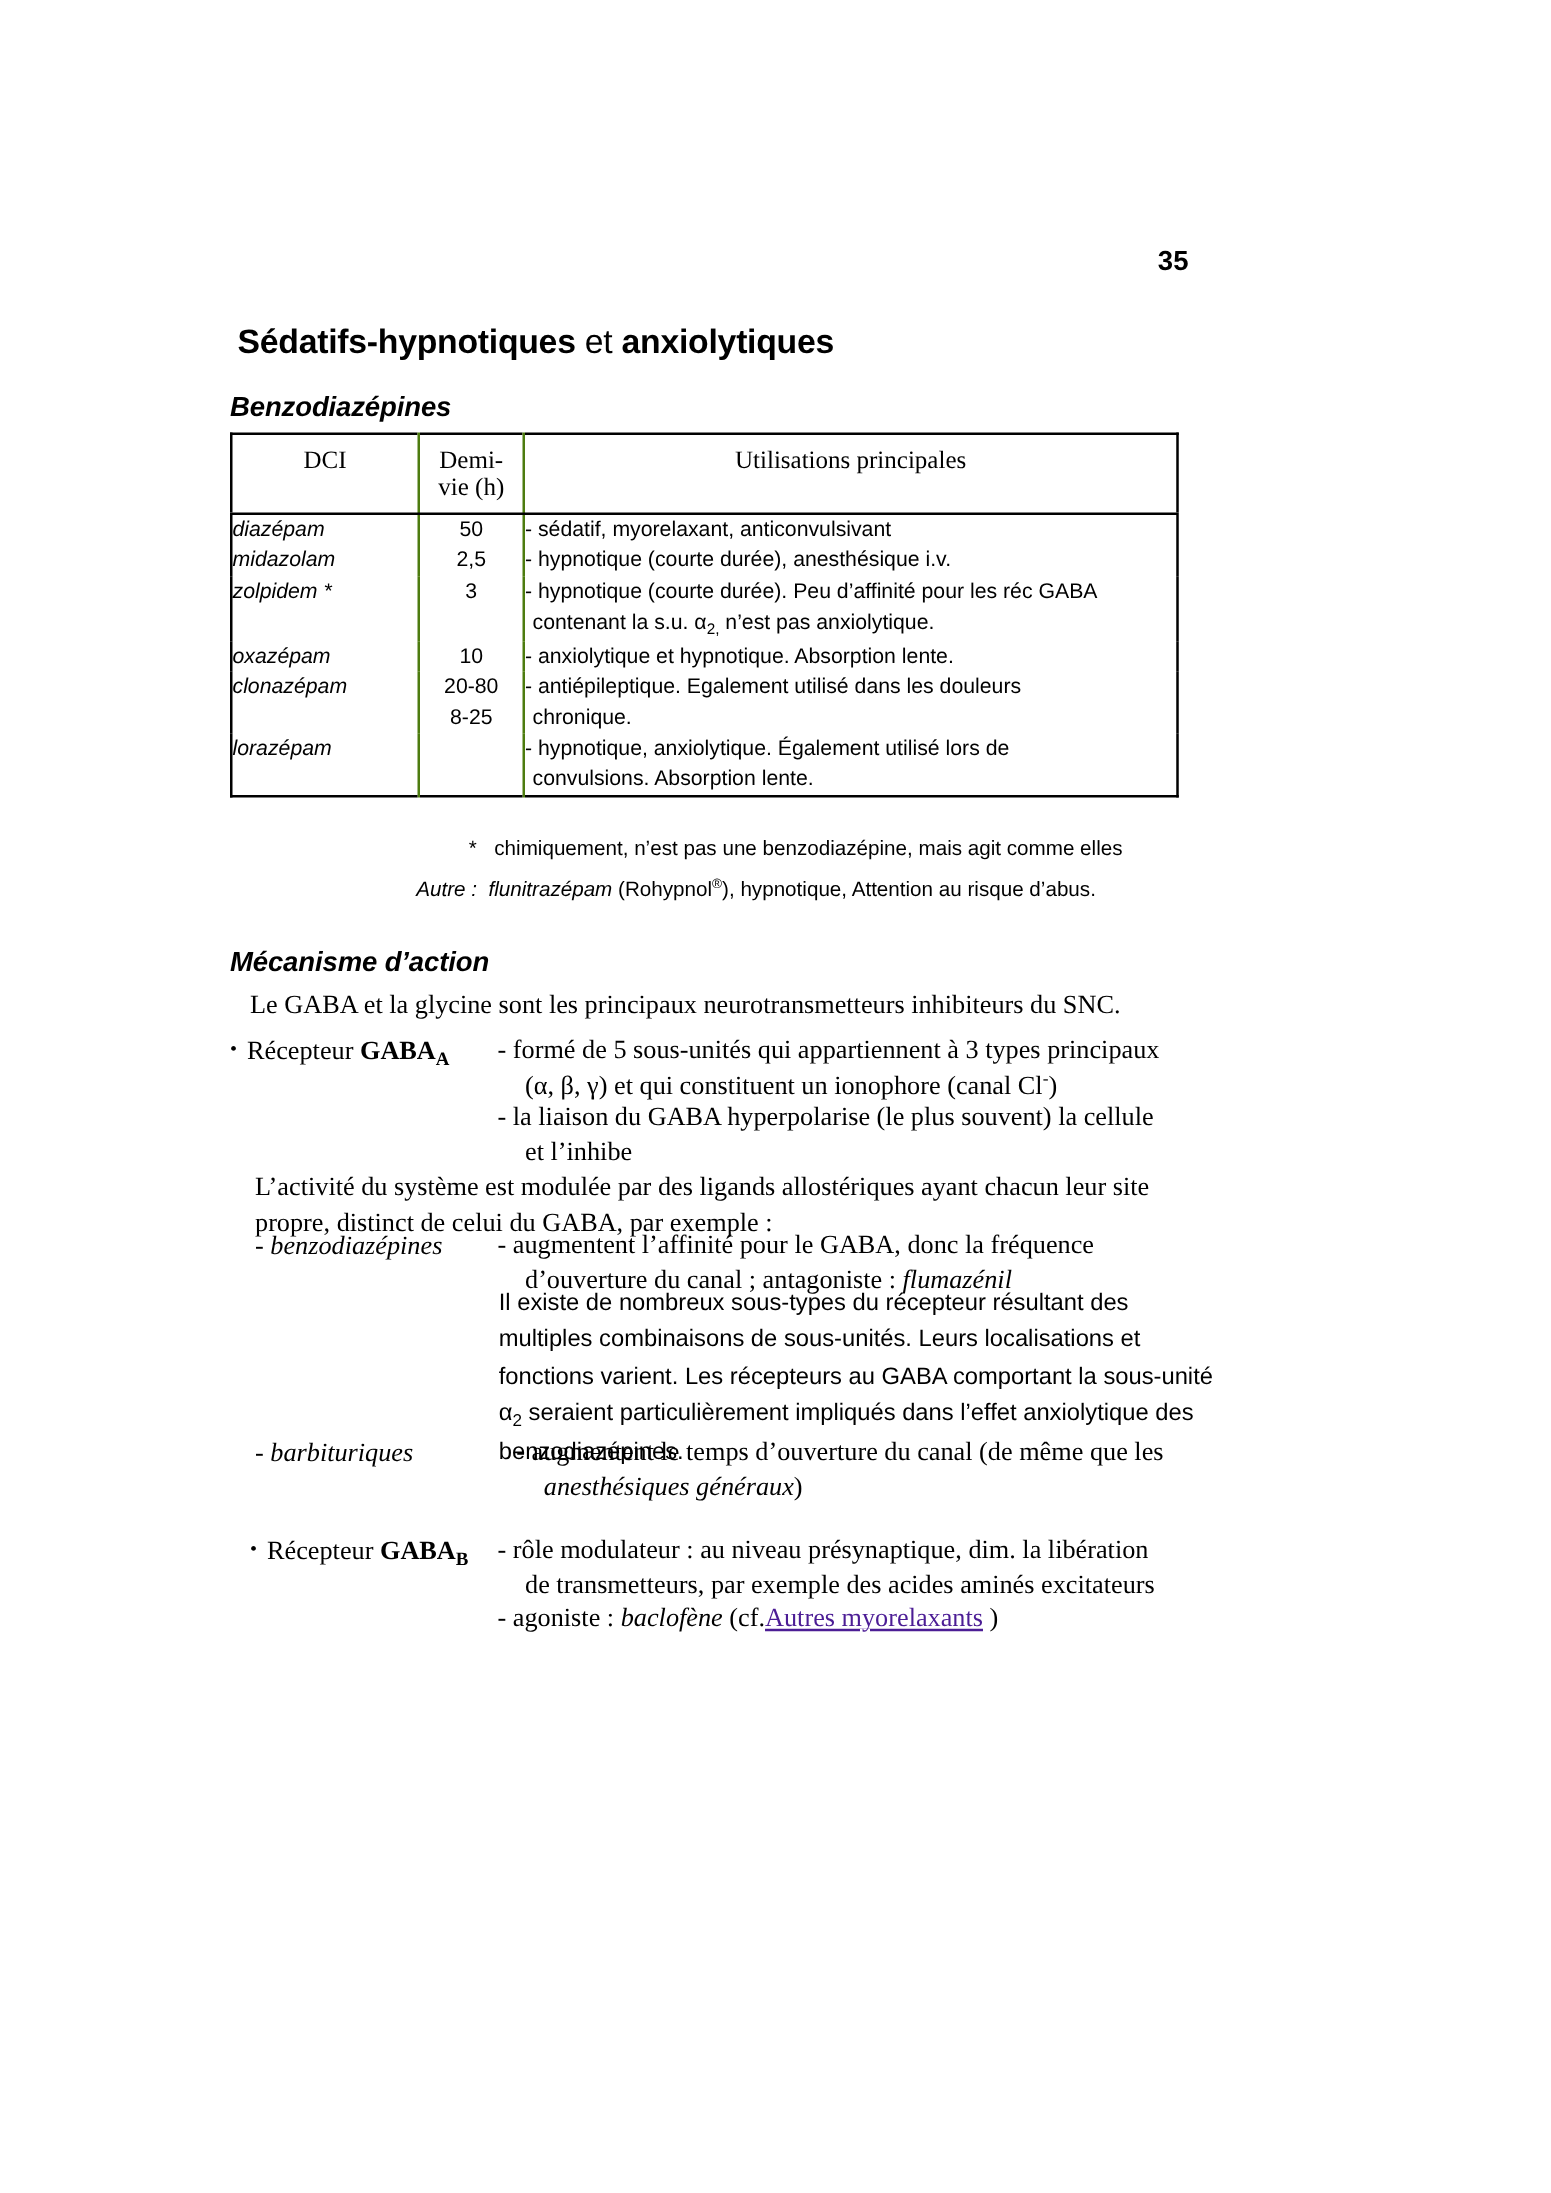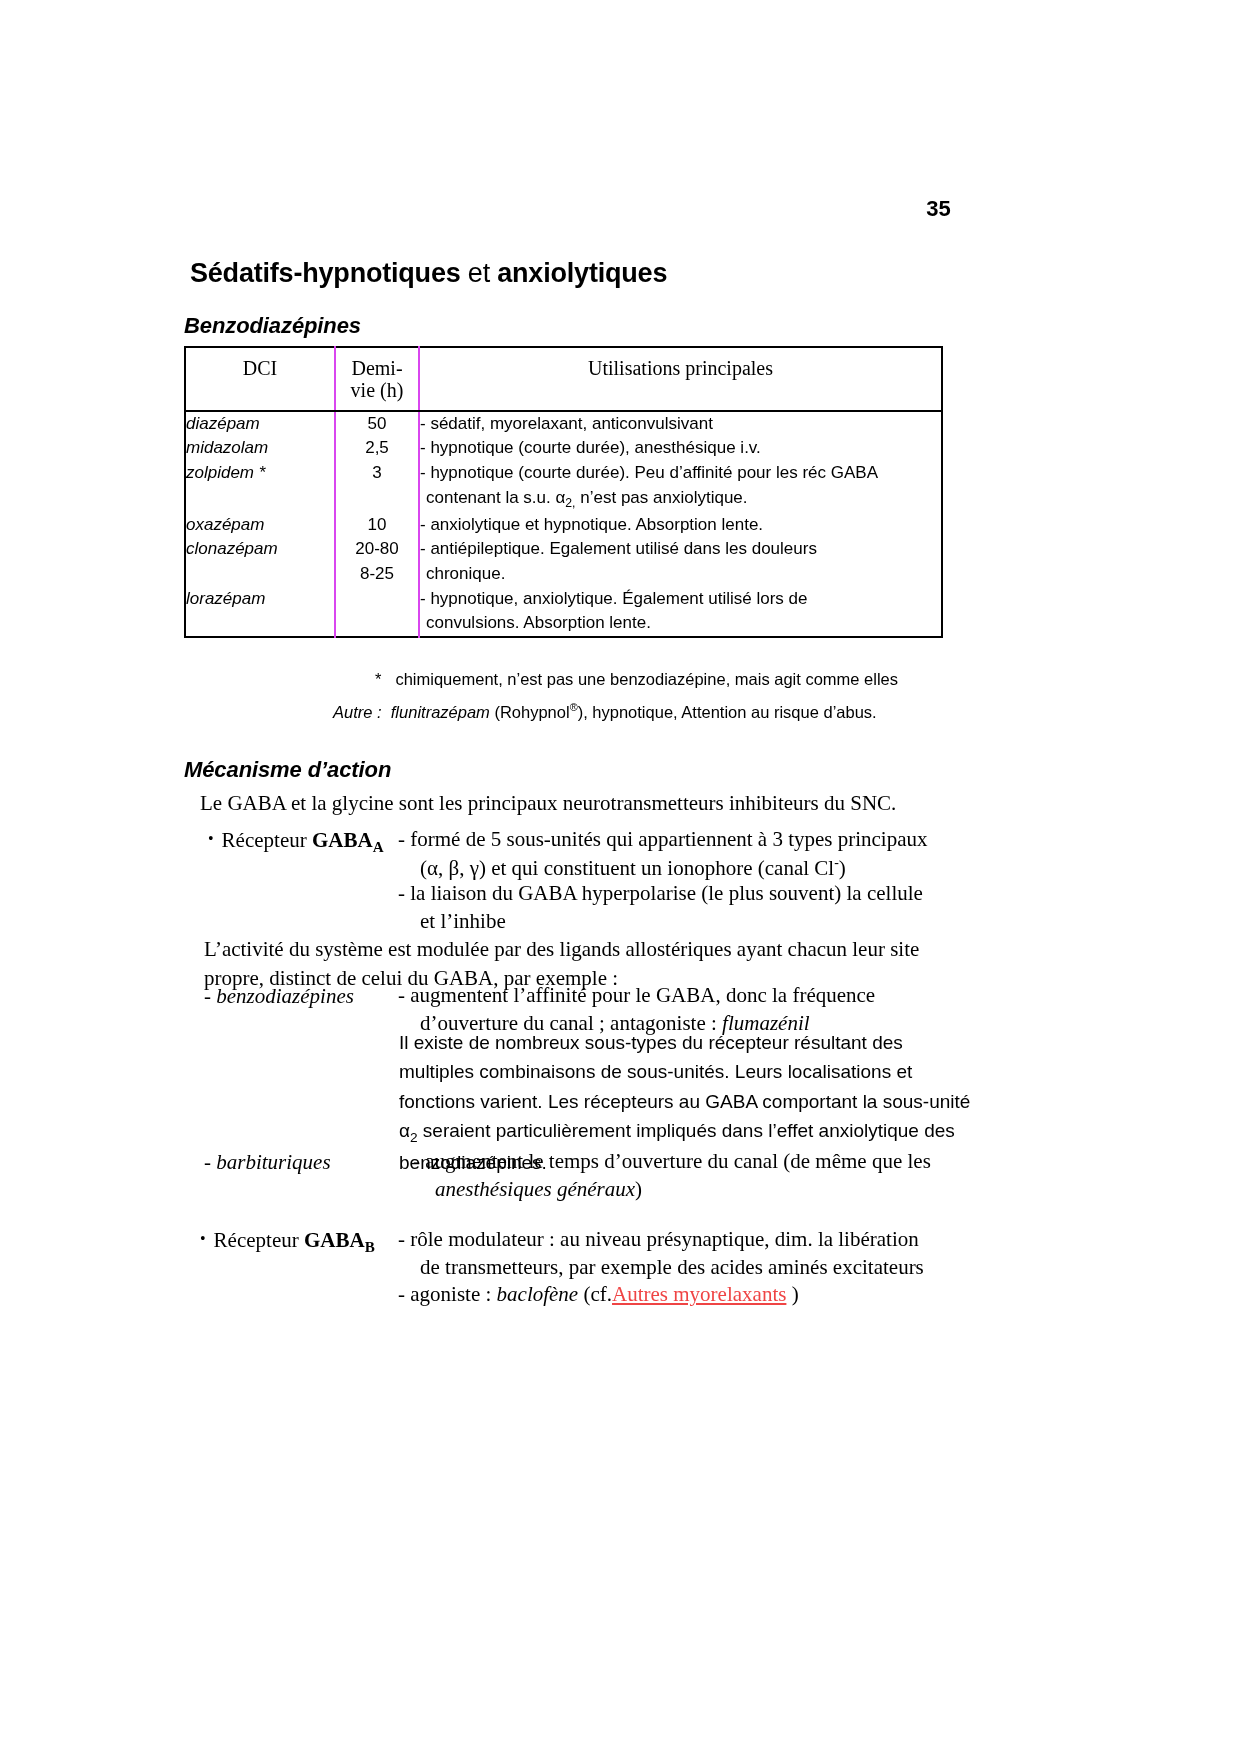--- a/index.html
+++ b/index.html
@@ -68,21 +68,21 @@
     width: 757px;
     border-collapse: collapse;
     border: 2px solid #000;
     table-layout: fixed;
   }
   .drug-table td, .drug-table th {
     border: 0;
     vertical-align: top;
     padding: 0;
   }
-  .drug-table .v1 { border-right: 2px solid #d946ef; border-radius: 20px; }
+  .drug-table .v1 { border-right: 2px solid #4d7c0f; border-radius: 20px; }
   .drug-table thead th {
     border-bottom: 2px solid #000;
     font-weight: normal;
     font-size: 20px;
     text-align: center;
     line-height: 1.12;
     padding: 9px 2px 8px 2px;
     font-family: "Liberation Serif", "DejaVu Serif", serif;
   }
   .col-dci   { width: 150px; }
@@ -173,21 +173,21 @@
   
   .inset {
     position: absolute;
     font-family: "Liberation Sans", "DejaVu Sans", sans-serif;
     font-size: 19px;
     line-height: 1.54;
     white-space: nowrap;
   }
 
   .link {
-    color: #ef4444;
+    color: #4c1d95;
     text-decoration: underline;
   }
 </style>
 </head>
 <body>
 
 <div class="page">
 
   <div class="page-number">35</div>
 
@@ -270,21 +270,21 @@
   </div>
 
   <div class="footnote" id="footnote-autre">
     <span class="ital">Autre :</span>&nbsp;&nbsp;<span class="ital">flunitrazépam</span><span> (Rohypnol</span><sup class="sm">®</sup><span>), hypnotique, Attention au risque d’abus.</span>
   </div>
 
   <div class="section-head" id="meca-head">Mécanisme d’action</div>
 
   <div class="body-line" id="intro-line">Le GABA et la glycine sont les principaux neurotransmetteurs inhibiteurs du SNC.</div>
 
-  <div class="bullet-label" style="top:828px; left:208px;">
+  <div class="bullet-label" style="top:828px; left:184px;">
     <span class="dot">•</span><span>Récepteur </span><b>GABA</b><b><sub class="sm">A</sub></b>
   </div>
 
   <div class="hang" style="top:826px; left:398px;">
     <span>- formé de 5 sous-unités qui appartiennent à 3 types principaux</span>
     <span class="ind"><span>(α, β, γ) et qui constituent un ionophore (canal Cl</span><sup class="sm">-</sup><span>)</span></span>
   </div>
 
   <div class="hang" style="top:880px; left:398px;">
     <span>- la liaison du GABA hyperpolarise (le plus souvent) la cellule</span>

